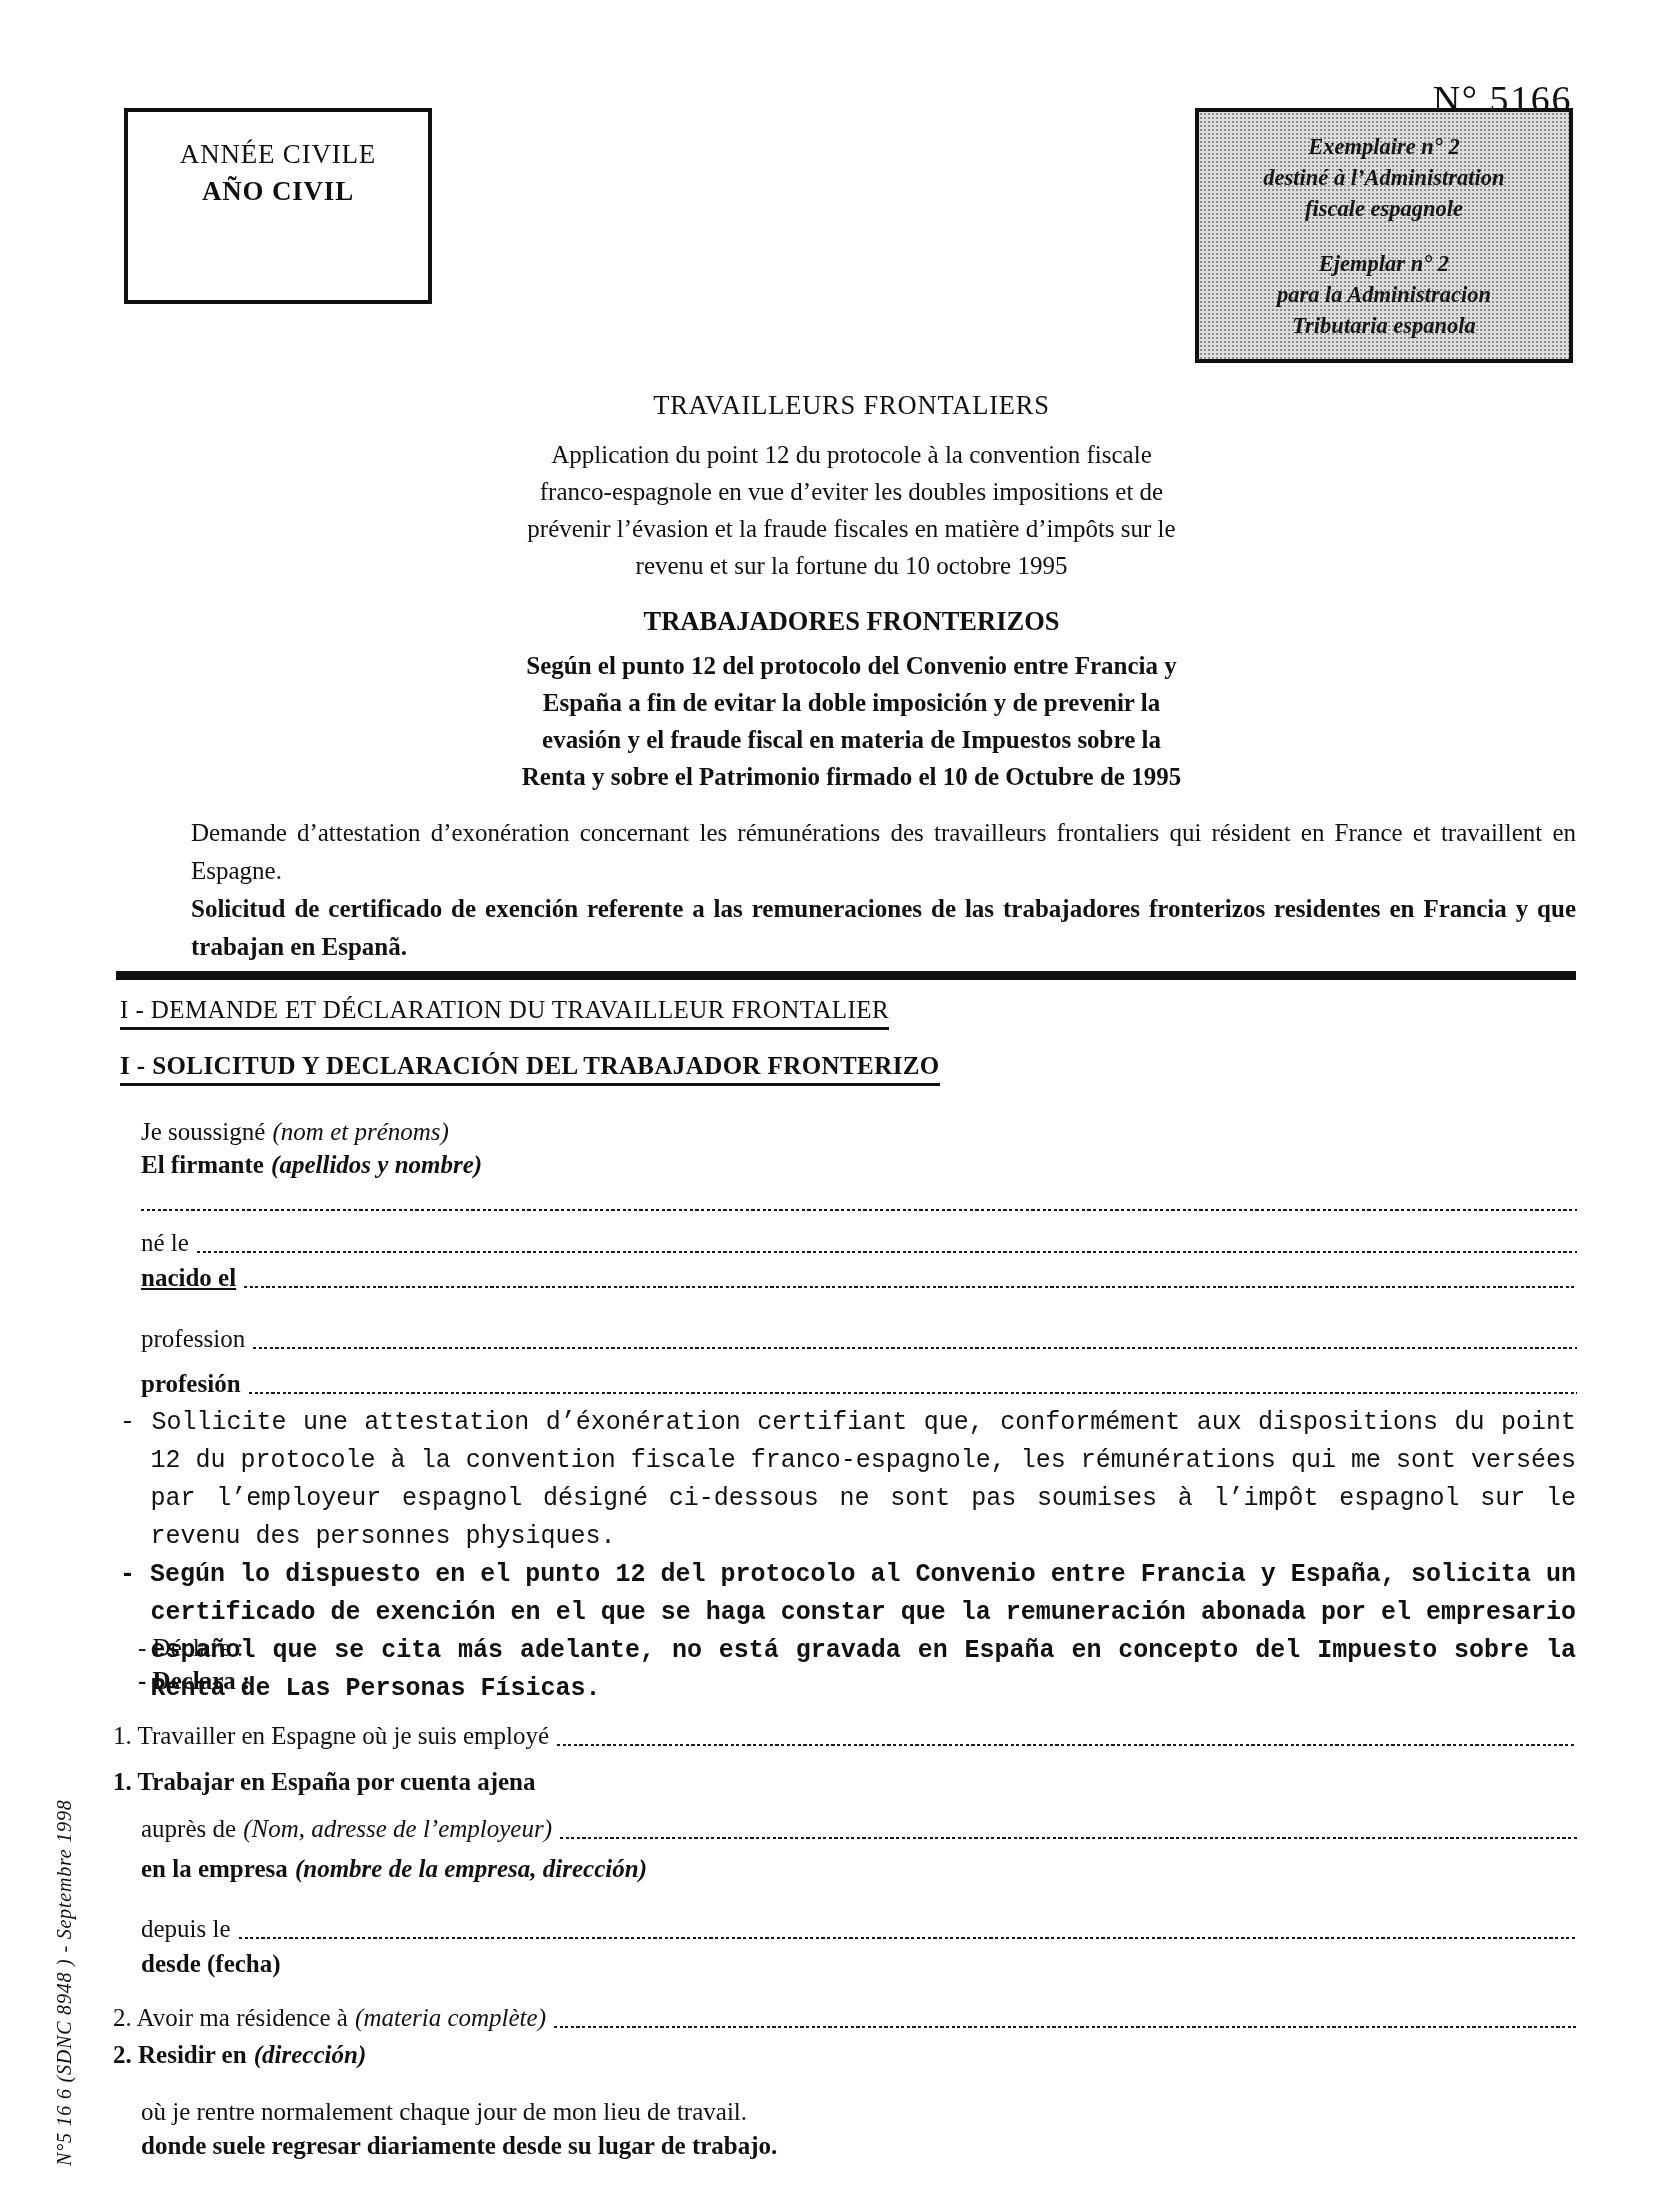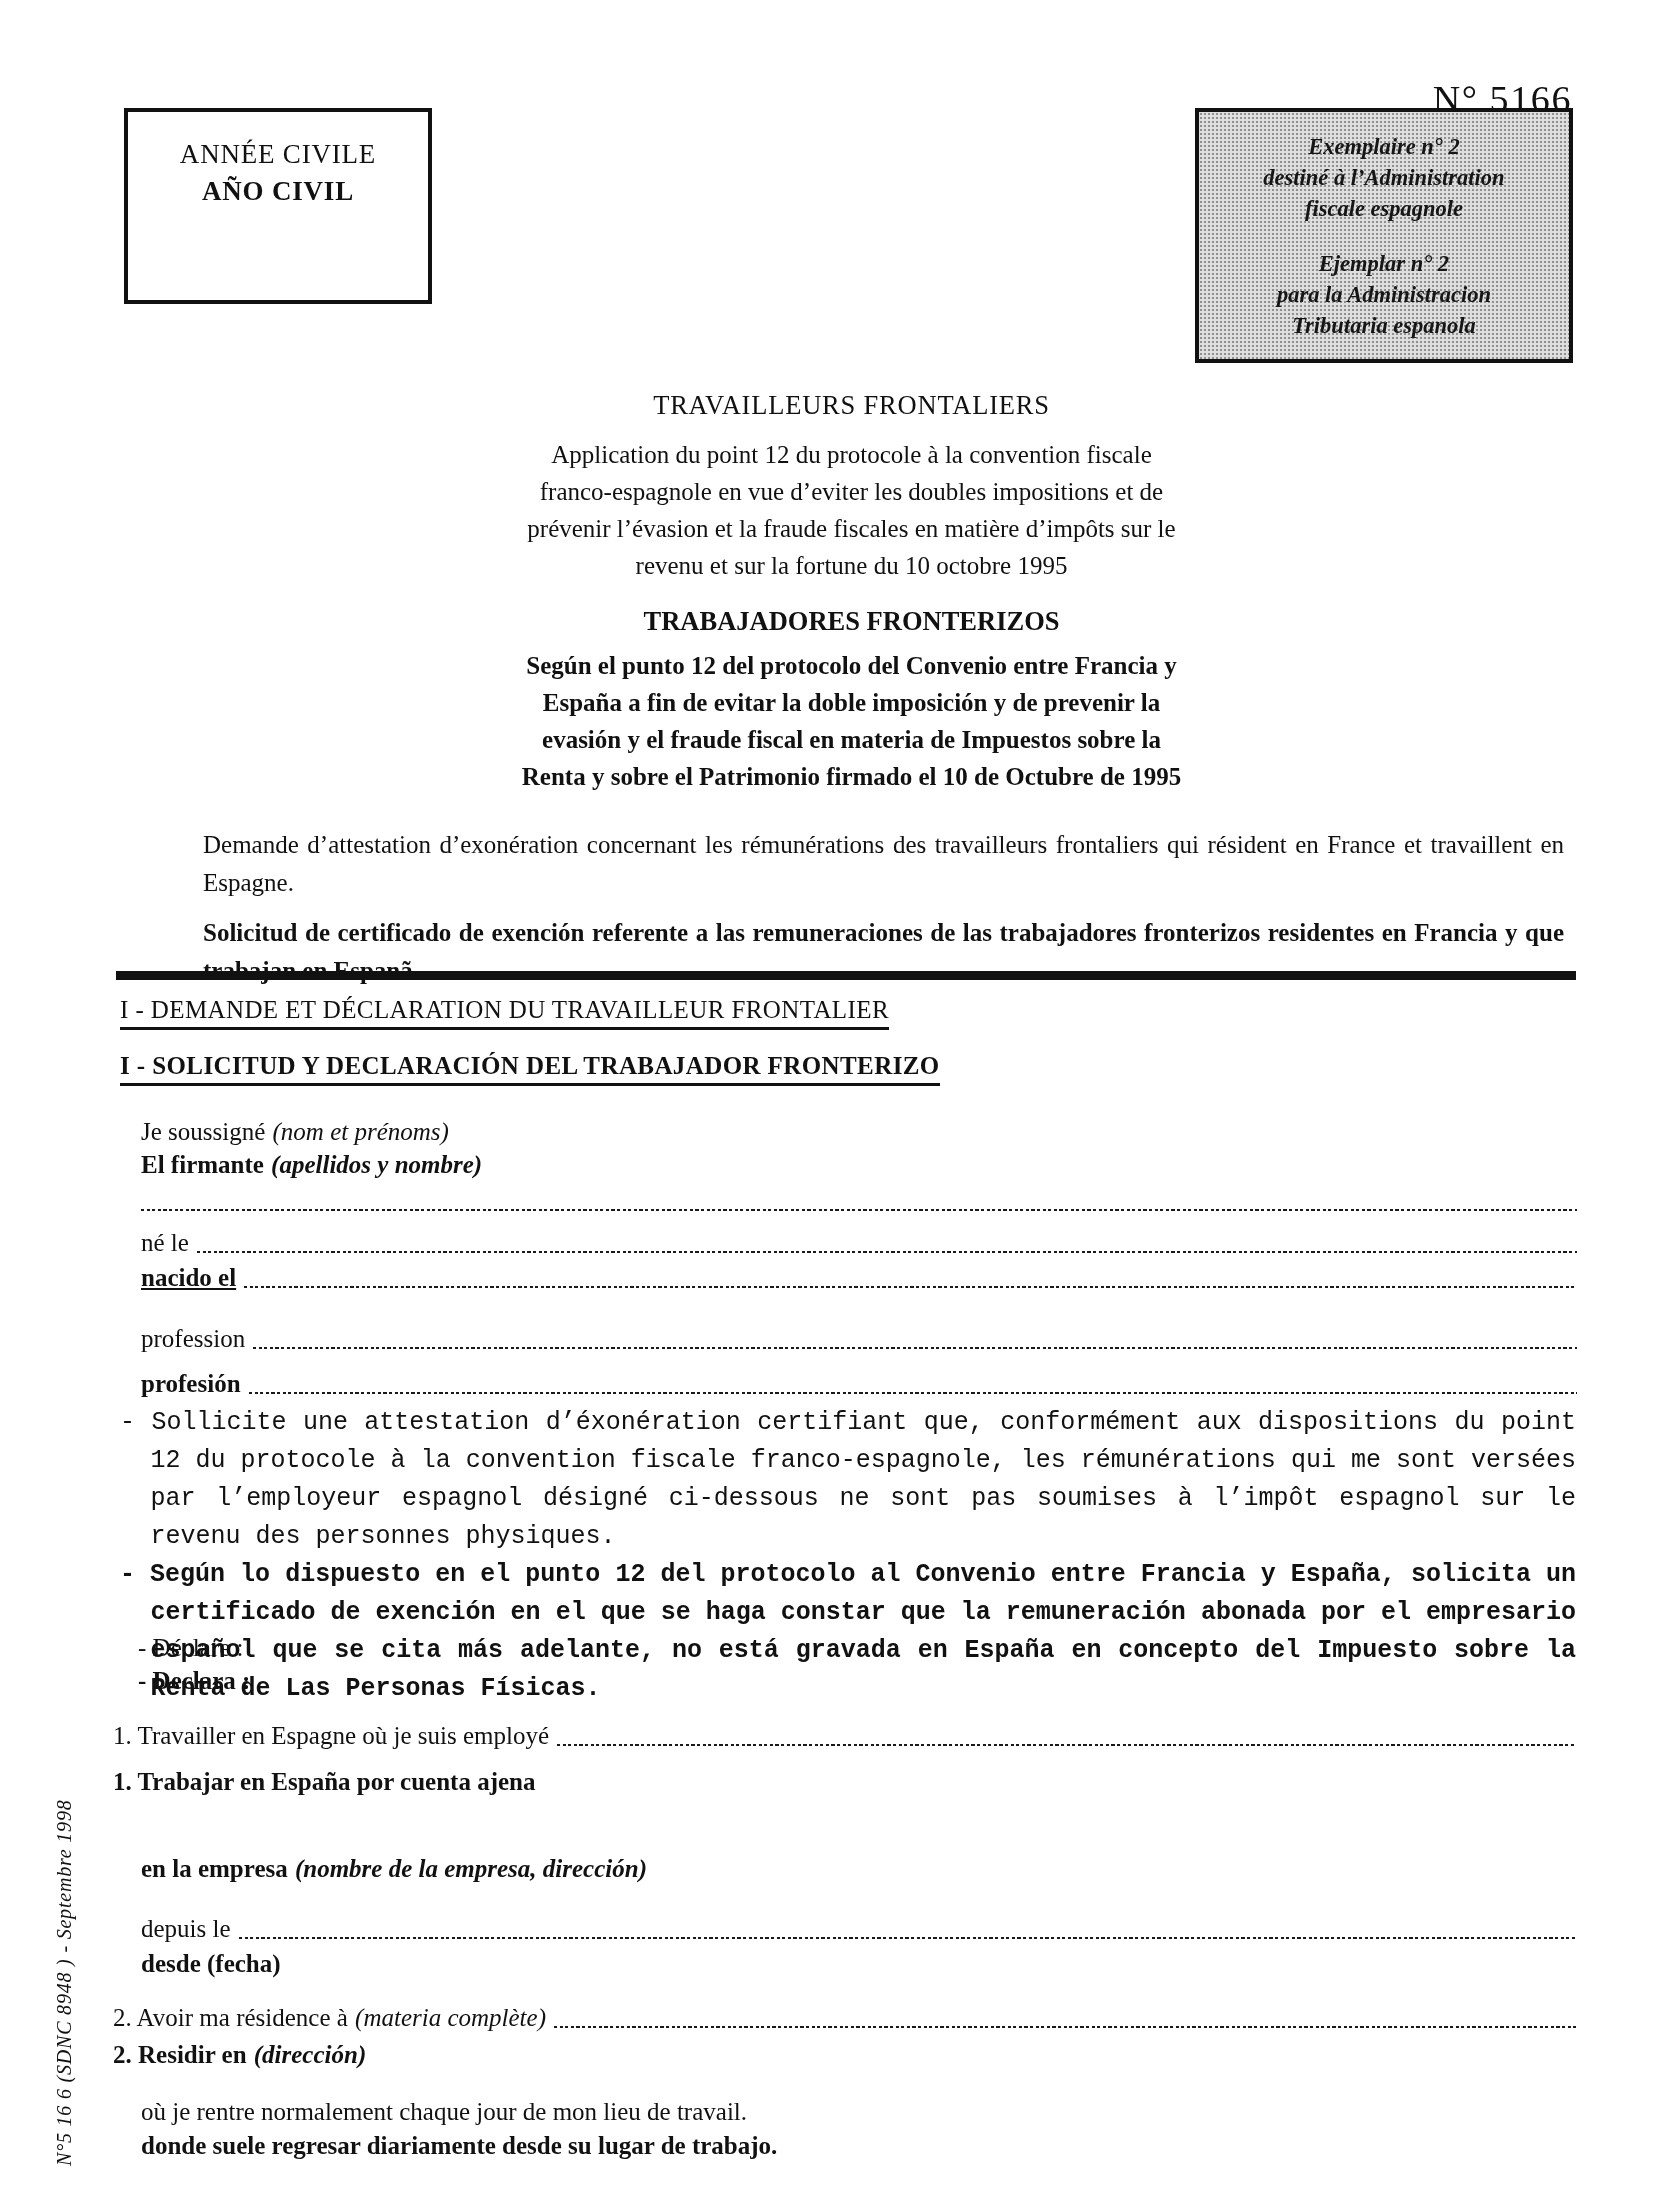--- a/index.html
+++ b/index.html
@@ -28,21 +28,21 @@
   }
   .copy-box .grp{margin-bottom:24px;}
   .copy-box .grp div{font-size:22.5px; line-height:31px; font-weight:bold; font-style:italic; color:#161616;}
 
   .title-block{position:absolute; left:161px; top:390px; width:1381px; text-align:center;}
   .t-head{font-size:26.5px; letter-spacing:0.8px; margin-bottom:14.5px;}
   .t-line{font-size:25px; line-height:37px;}
   .t-head-es{font-size:26.5px; margin-top:22.5px; margin-bottom:9.6px;}
 
   .intro{position:absolute; left:191px; top:814px; width:1385px; text-align:justify; line-height:38px;}
-  .intro p{margin:12px;}
+  .intro p{margin:0;}
 
   .rule{position:absolute; left:116px; top:971px; width:1460px; height:8.8px; background:#111;}
 
   .sec{position:absolute; left:120px;}
   .sec span{display:inline-block; border-bottom:3.2px solid #111; padding-bottom:3.2px; letter-spacing:0.4px;}
 
   .row{position:absolute; display:flex; align-items:baseline; white-space:nowrap;}
   .row .hint{margin-left:7.2px;}
   .fill{
     flex:1 1 auto; height:2.4px; margin:0 0 4px 8px; align-self:flex-end;
@@ -151,20 +151,25 @@
 
   <div class="line" style="left:138px; top:1634px;">- Déclare :</div>
   <div class="line b" style="left:138px; top:1667px;">- Declara :</div>
 
   <div class="row" style="left:113px; top:1722px; width:1463px;">
     <span>1. Travailler en Espagne où je suis employé</span>
     <span class="fill"></span>
   </div>
   <div class="line b" style="left:113px; top:1760px;margin-top:8px;">1. Trabajar en España por cuenta ajena</div>
 
+  <div class="row" style="left:141px; top:1815px; width:1436px;">
+    <span>auprès de</span>
+    <span class="hint i">(Nom, adresse de l’employeur)</span>
+    <span class="fill"></span>
+  </div>
   <div class="row b" style="left:141px; top:1855px; width:1436px;">
     <span>en la empresa</span>
     <span class="hint i">(nombre de la empresa, dirección)</span>
   </div>
 
   <div class="row" style="left:141px; top:1915px; width:1436px;">
     <span>depuis le</span>
     <span class="fill"></span>
   </div>
   <div class="line b" style="left:141px; top:1950px;">desde (fecha)</div>

